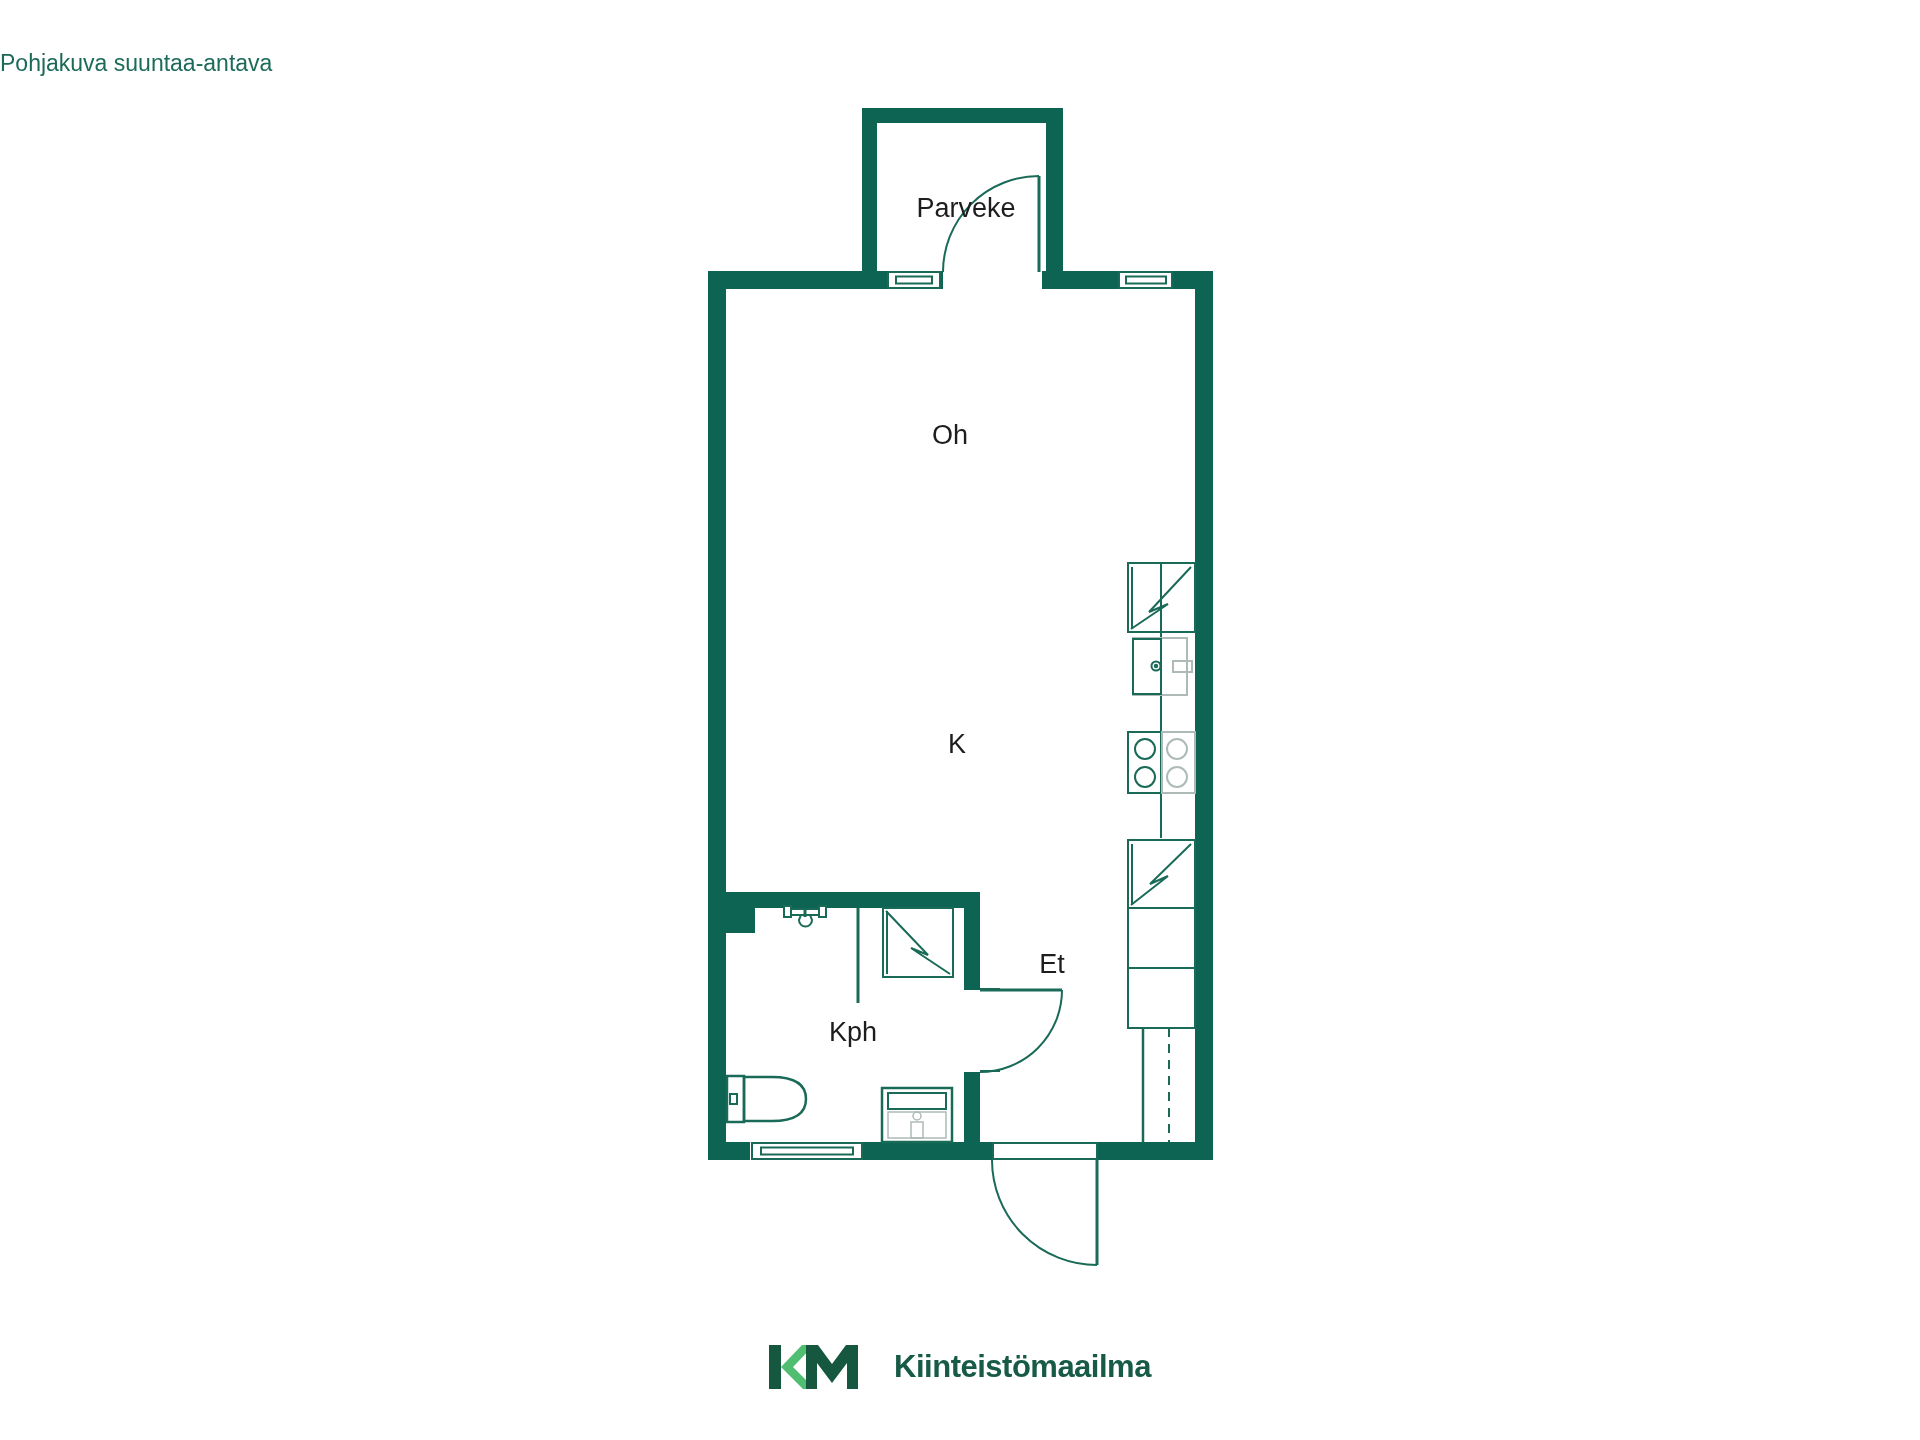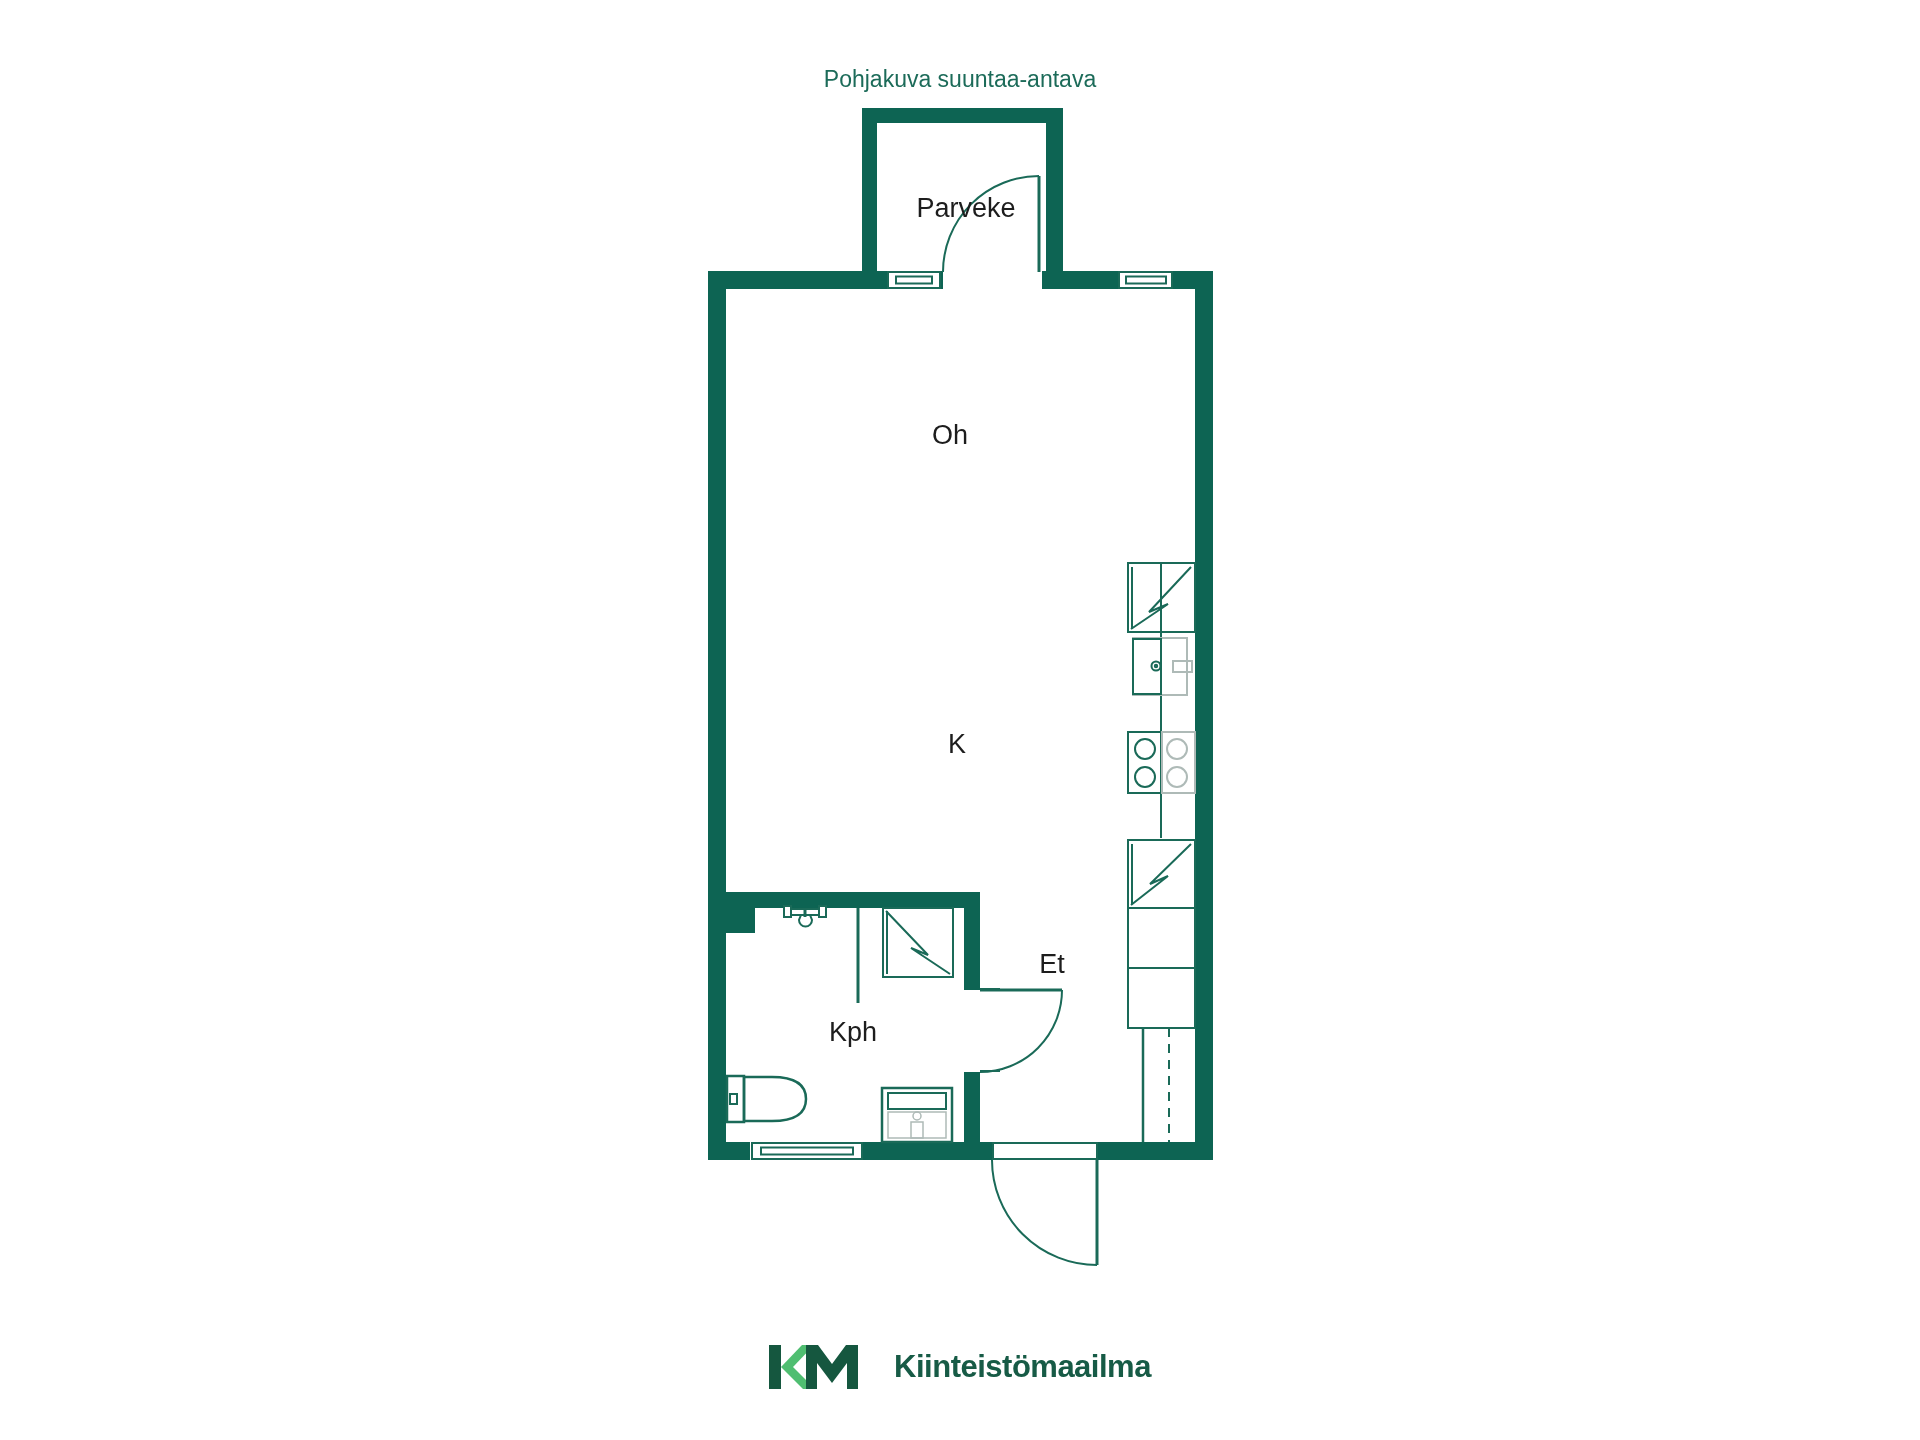--- a/index.html
+++ b/index.html
@@ -13,24 +13,22 @@
     height: 1440px;
     background: #ffffff;
     font-family: "Liberation Sans", sans-serif;
     overflow: hidden;
   }
   .page-title {
     position: absolute;
     top: 50px;
     left: 0;
     width: 100%;
-    text-align: center;
     font-size: 23px;
     color: #1C6B59;
-    margin-top: 16px;
   }
   svg.plan {
     position: absolute;
     top: 0;
     left: 0;
   }
   
   .wall  { fill: #0D6453; }
   .gap   { fill: #ffffff; }
   .ln    { stroke: #1A6A58; fill: none; stroke-width: 2; }

